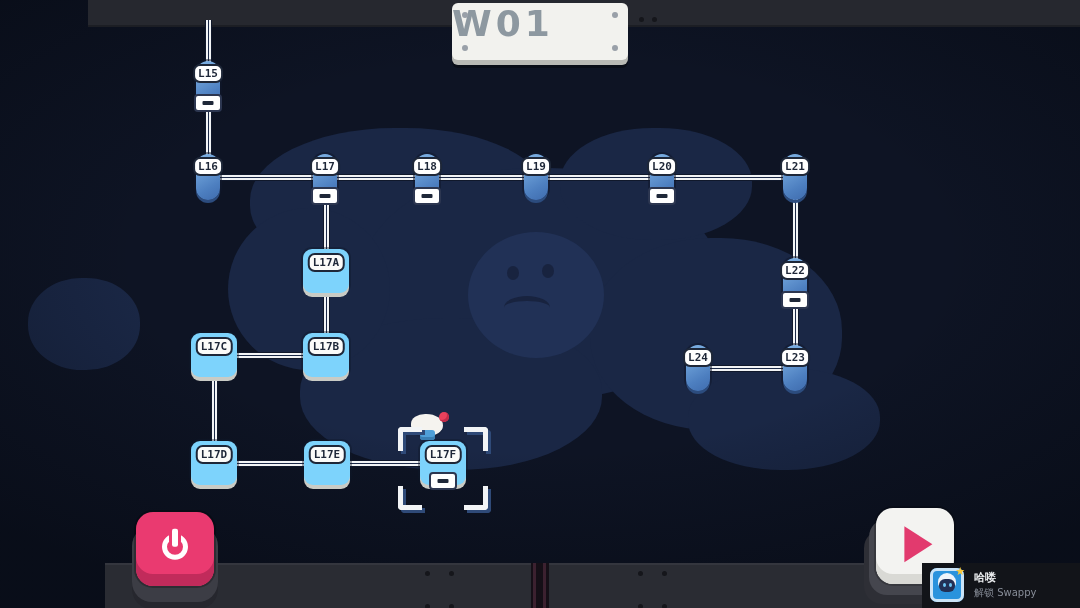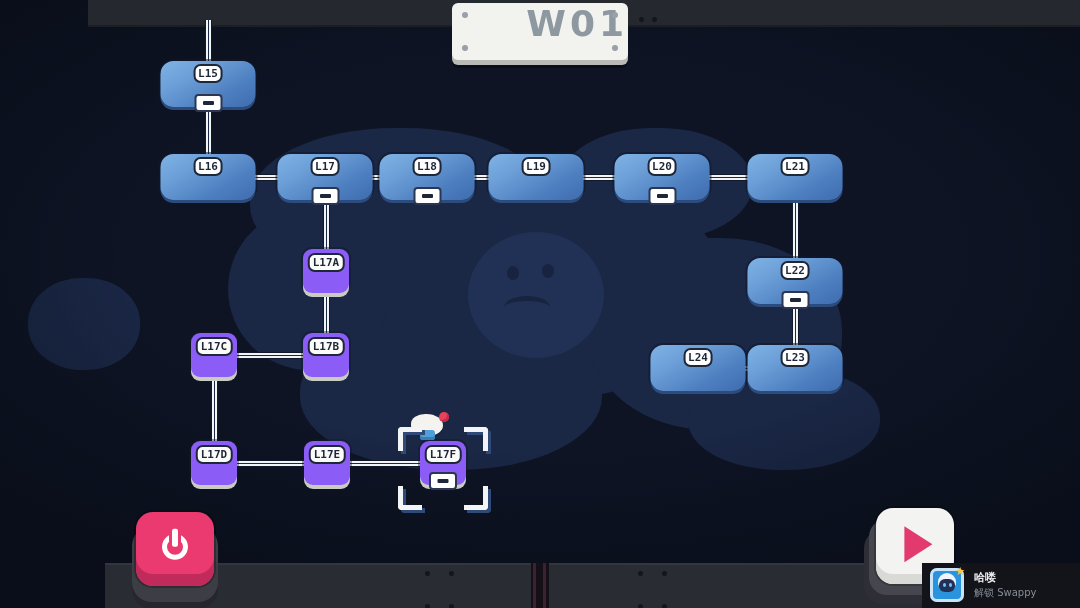--- a/index.html
+++ b/index.html
@@ -40,35 +40,35 @@
   .rail-a{left:2px;} .rail-b{left:12px;}
   .screw{position:absolute;width:5px;height:5px;border-radius:50%;background:#15161b;}
 
   
   .title-plate{position:absolute;left:452px;top:3px;width:176px;height:57px;
     background:#f2f2ee;border-radius:6px;z-index:4;
     box-shadow:0 5px 0 #b9bab5, 0 8px 0 rgba(0,0,0,0.35);}
   .rivet{position:absolute;width:6px;height:6px;border-radius:50%;background:#99a0a8;}
   .rv-tl{left:10px;top:9px;} .rv-tr{right:10px;top:9px;}
   .rv-bl{left:10px;bottom:9px;} .rv-br{right:10px;bottom:9px;}
-  .title-text{display:block;text-align:right;line-height:56px;
+  .title-text{display:block;text-align:left;line-height:56px;
     font:800 36px "DejaVu Sans",sans-serif;color:#8d98a0;letter-spacing:4px;}
 
   
   .map{position:absolute;inset:0;z-index:2;}
   .edge{position:absolute;}
   .edge-v{width:7px;background:linear-gradient(to right,
     #10182b 0 1px,#f2f4f6 1px 3px,#1b2947 3px 4px,#f2f4f6 4px 6px,#10182b 6px 7px);}
   .edge-h{height:7px;background:linear-gradient(to bottom,
     #10182b 0 1px,#f2f4f6 1px 3px,#1b2947 3px 4px,#f2f4f6 4px 6px,#10182b 6px 7px);}
   .node{position:absolute;transform:translate(-50%,-50%);z-index:3;cursor:pointer;}
-  .node.blue{width:48px;height:46px;border-radius:13px;
+  .node.blue{width:24px;height:46px;border-radius:13px;
     background:linear-gradient(150deg,#7fb2e4 0%,#6da0d8 30%,#4d7fc0 70%,#3f6cae 100%);
-    box-shadow:0 3px 0 #2c4c7e, 0 0 0 2px rgba(16,24,43,0.55);padding-left:47px;}
-  .node.white{width:46px;height:44px;border-radius:9px;background:#8b5cf6;
+    box-shadow:0 3px 0 #2c4c7e, 0 0 0 2px rgba(16,24,43,0.55);}
+  .node.white{width:46px;height:44px;border-radius:9px;background:#7dd3fc;
     box-shadow:0 4px 0 #c9cbc5, 0 0 0 2px rgba(16,24,43,0.4);}
   .node .label{position:absolute;left:50%;top:3px;transform:translateX(-50%);
     background:#ffffff;border:2px solid #1e2738;border-radius:7px;padding:0 3px;
     font:700 11px "DejaVu Sans Mono",monospace;color:#1e2738;white-space:nowrap;line-height:15px;}
   .node.white .label{background:#fbfbf9;top:4px;}
   .node .slot{position:absolute;left:50%;bottom:-5px;transform:translateX(-50%);
     width:24px;height:14px;background:#ffffff;border:2px solid #2c3650;border-radius:4px;}
   .node .slot::after{content:"";position:absolute;left:50%;top:50%;
     transform:translate(-50%,-50%);width:11px;height:4px;background:#1e2738;border-radius:1px;}
 

